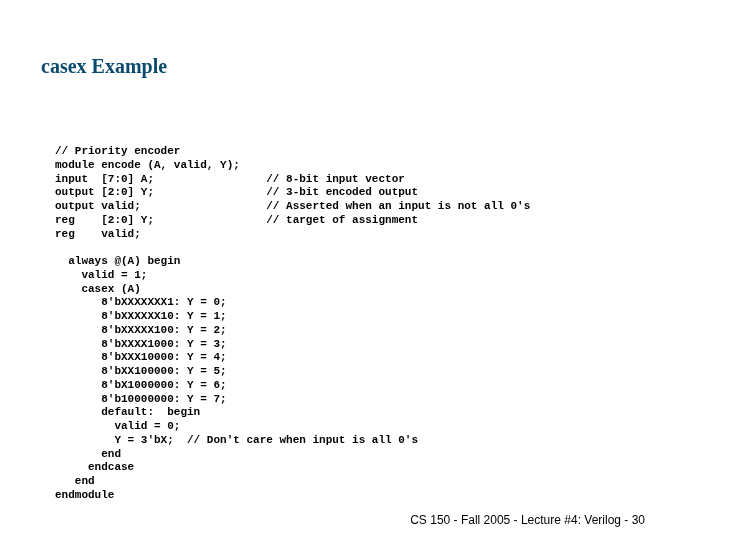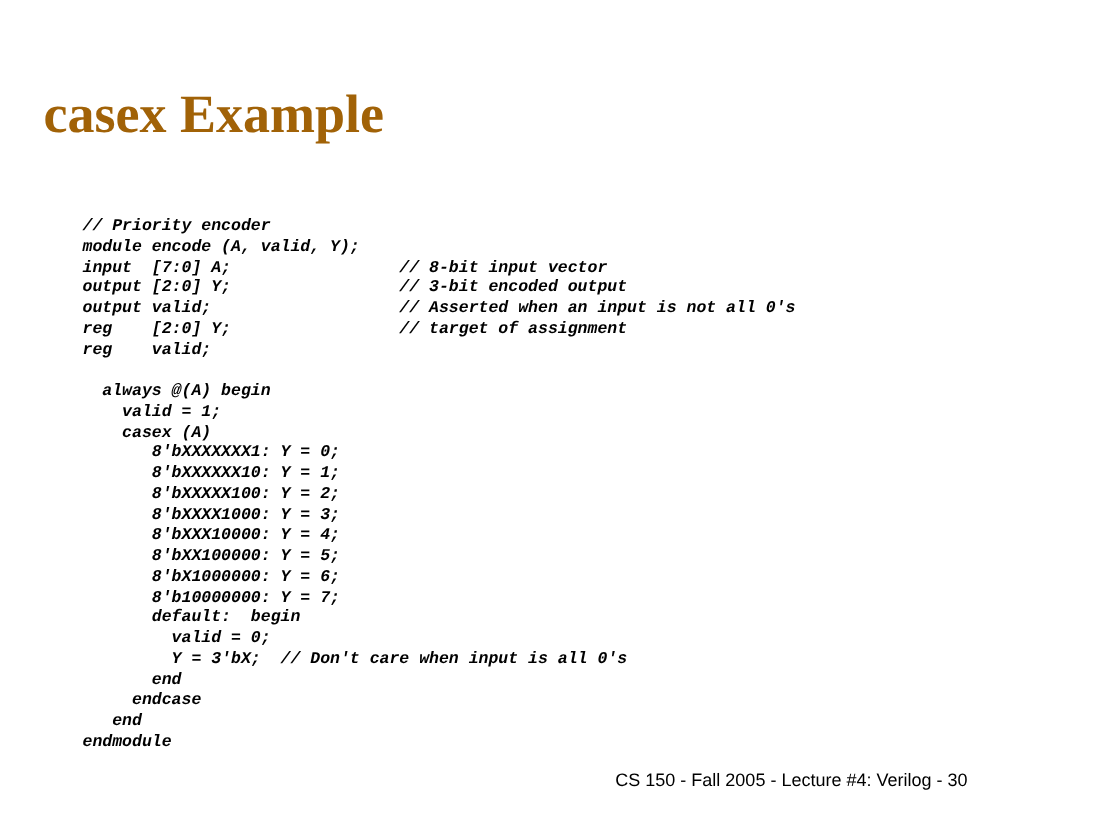--- a/index.html
+++ b/index.html
@@ -7,38 +7,37 @@
     padding: 0;
     width: 730px;
     height: 547px;
     background: #ffffff;
     font-family: Arial, Helvetica, sans-serif;
     position: relative;
     overflow: hidden;
   }
   .title {
     position: absolute;
-    left: 29px;
+    left: 41px;
     top: 55px;
     font-family: "Comic Sans MS", "Chalkboard", cursive;
-    font-size: 36px;
+    font-size: 20px;
     font-weight: bold;
-    color: #a16207;
+    color: #0c4a6e;
   }
   .code {
     position: absolute;
     left: 55px;
     top: 145px;
     font-family: "Courier New", Courier, monospace;
     font-size: 11px;
     font-weight: bold;
     color: #000000;
     white-space: pre;
     line-height: 1.25;
-    font-style: italic;
   }
   .footer {
     position: absolute;
     right: 85px;
     bottom: 20px;
     font-family: Liberation Sans, sans-serif;
     font-size: 12px;
     color: #000000;
   }
 </style>

